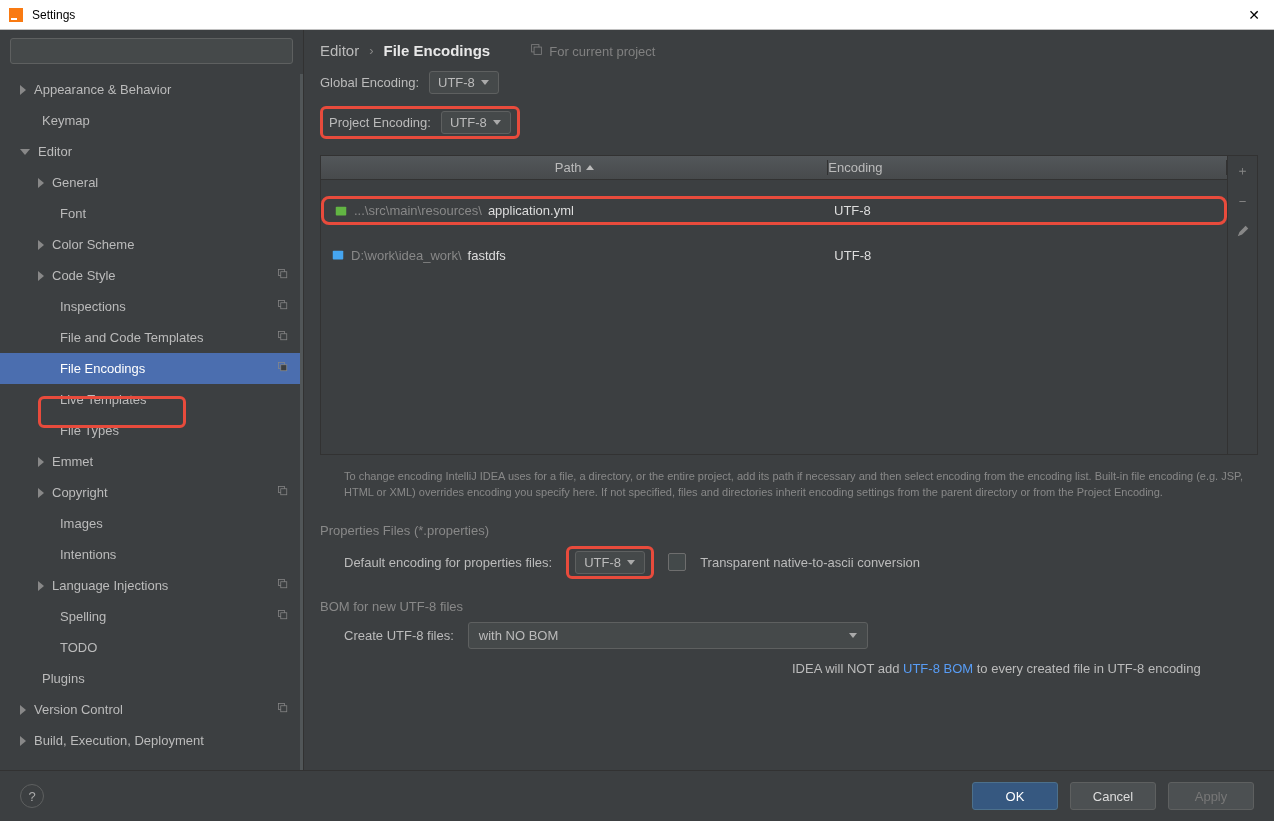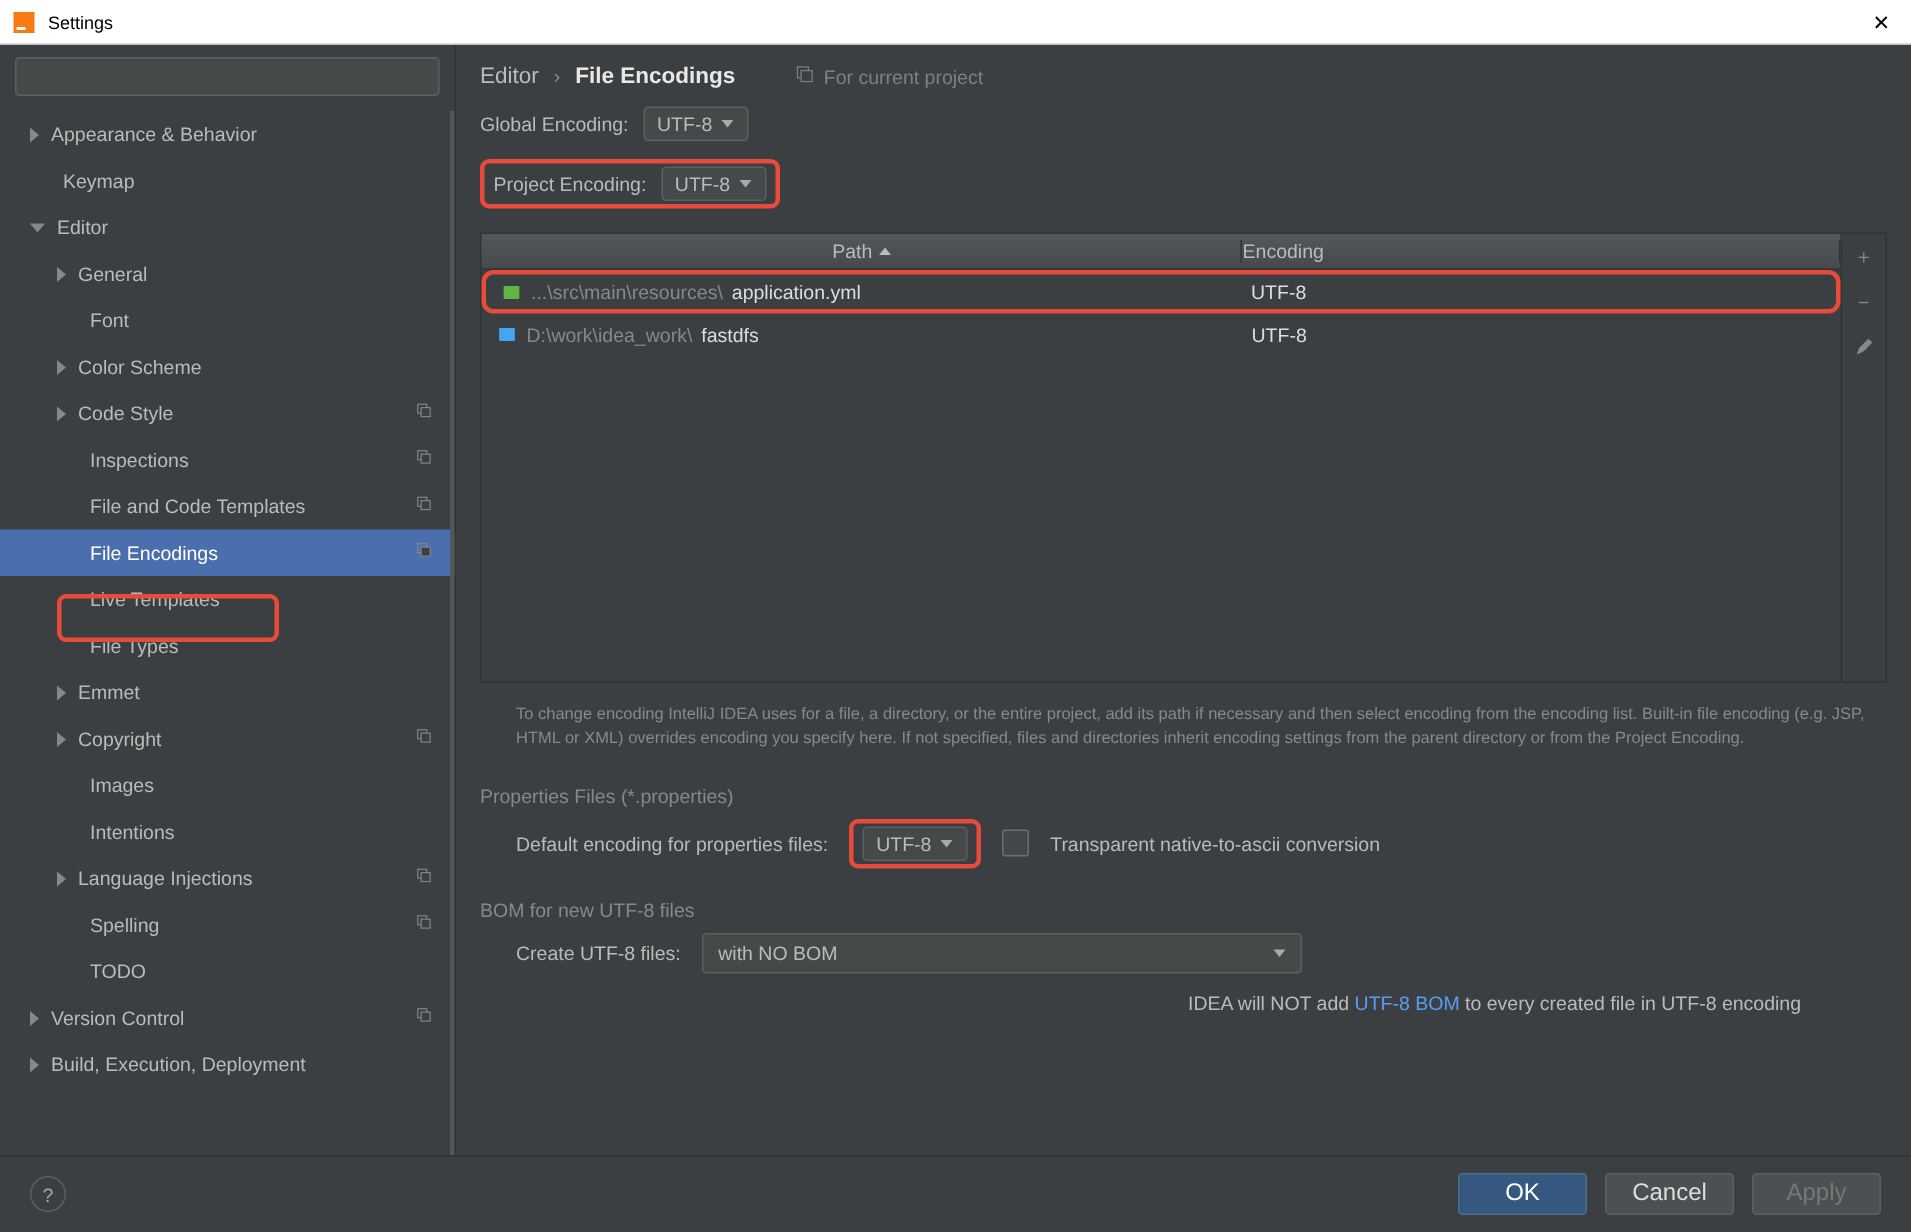--- a/index.html
+++ b/index.html
@@ -182,20 +182,21 @@
 .th.enc { flex: 1; }
 .sort-up {
   width:0;height:0;border-width:0 4px 5px 4px;border-style:solid;
   border-color: transparent transparent #bbb transparent;
 }
 .trow {
   display: flex;
   height: 29px;
   align-items: center;
   border-bottom: 1px solid transparent;
+  margin-top: 16px;
 }
 .td.path { width: 56%; display:flex; align-items:center; gap:6px; padding-left:10px; color:#888;}
 .td.path .tail { color: #ddd; }
 .td.enc { flex:1; padding-left: 6px; color:#ddd; }
 .file-ico { width:14px; height:14px; }
 .side-btns {
   width: 30px;
   background: #3c3f41;
   display:flex; flex-direction:column; align-items:center;
   border-top:1px solid #323232;
@@ -231,21 +232,21 @@
   gap: 12px;
 }
 .footer .help-btn {
   width:24px;height:24px;border:1px solid #5e6060;border-radius:12px;
   display:flex;align-items:center;justify-content:center;color:#aaa;cursor:pointer;
 }
 .footer .spacer { flex:1; }
 .btn {
   min-width: 86px; height: 28px; border-radius:3px;
   border:1px solid #5e6060; background:#4c5052; color:#ddd;
-  cursor:pointer; font-size:16px;
+  cursor:pointer; font-size:13px;
 }
 .btn.primary { background:#365880; border-color:#4c708c; color:#fff; }
 .btn.disabled { color:#777; cursor:default; }
 .sidebar .red-sel {
   position:absolute;
   border:3px solid #e84b3c; border-radius:6px;
   pointer-events:none;
 }
 .row-red {
   border:3px solid #e84b3c; border-radius:8px;
@@ -375,20 +376,24 @@
           <span class="arrow spacer"></span>
           <span>Spelling</span>
           <span class="badge-icon"><svg width="12" height="12" viewBox="0 0 16 16">
               <rect x="2" y="2" width="8" height="8" fill="none" stroke="#888"></rect>
               <rect x="5" y="5" width="8" height="8" fill="#3c3f41" stroke="#888"></rect>
             </svg></span>
         </div>
         <div class="tree-item lvl1">
           <span class="arrow spacer"></span>
           <span>TODO</span>
+        </div>
+        <div class="tree-item">
+          <span class="arrow spacer"></span>
+          <span>Plugins</span>
         </div>
         <div class="tree-item">
           <span class="arrow right"></span>
           <span>Version Control</span>
           <span class="badge-icon"><svg width="12" height="12" viewBox="0 0 16 16">
               <rect x="2" y="2" width="8" height="8" fill="none" stroke="#888"></rect>
               <rect x="5" y="5" width="8" height="8" fill="#3c3f41" stroke="#888"></rect>
             </svg></span>
         </div>
         <div class="tree-item">

